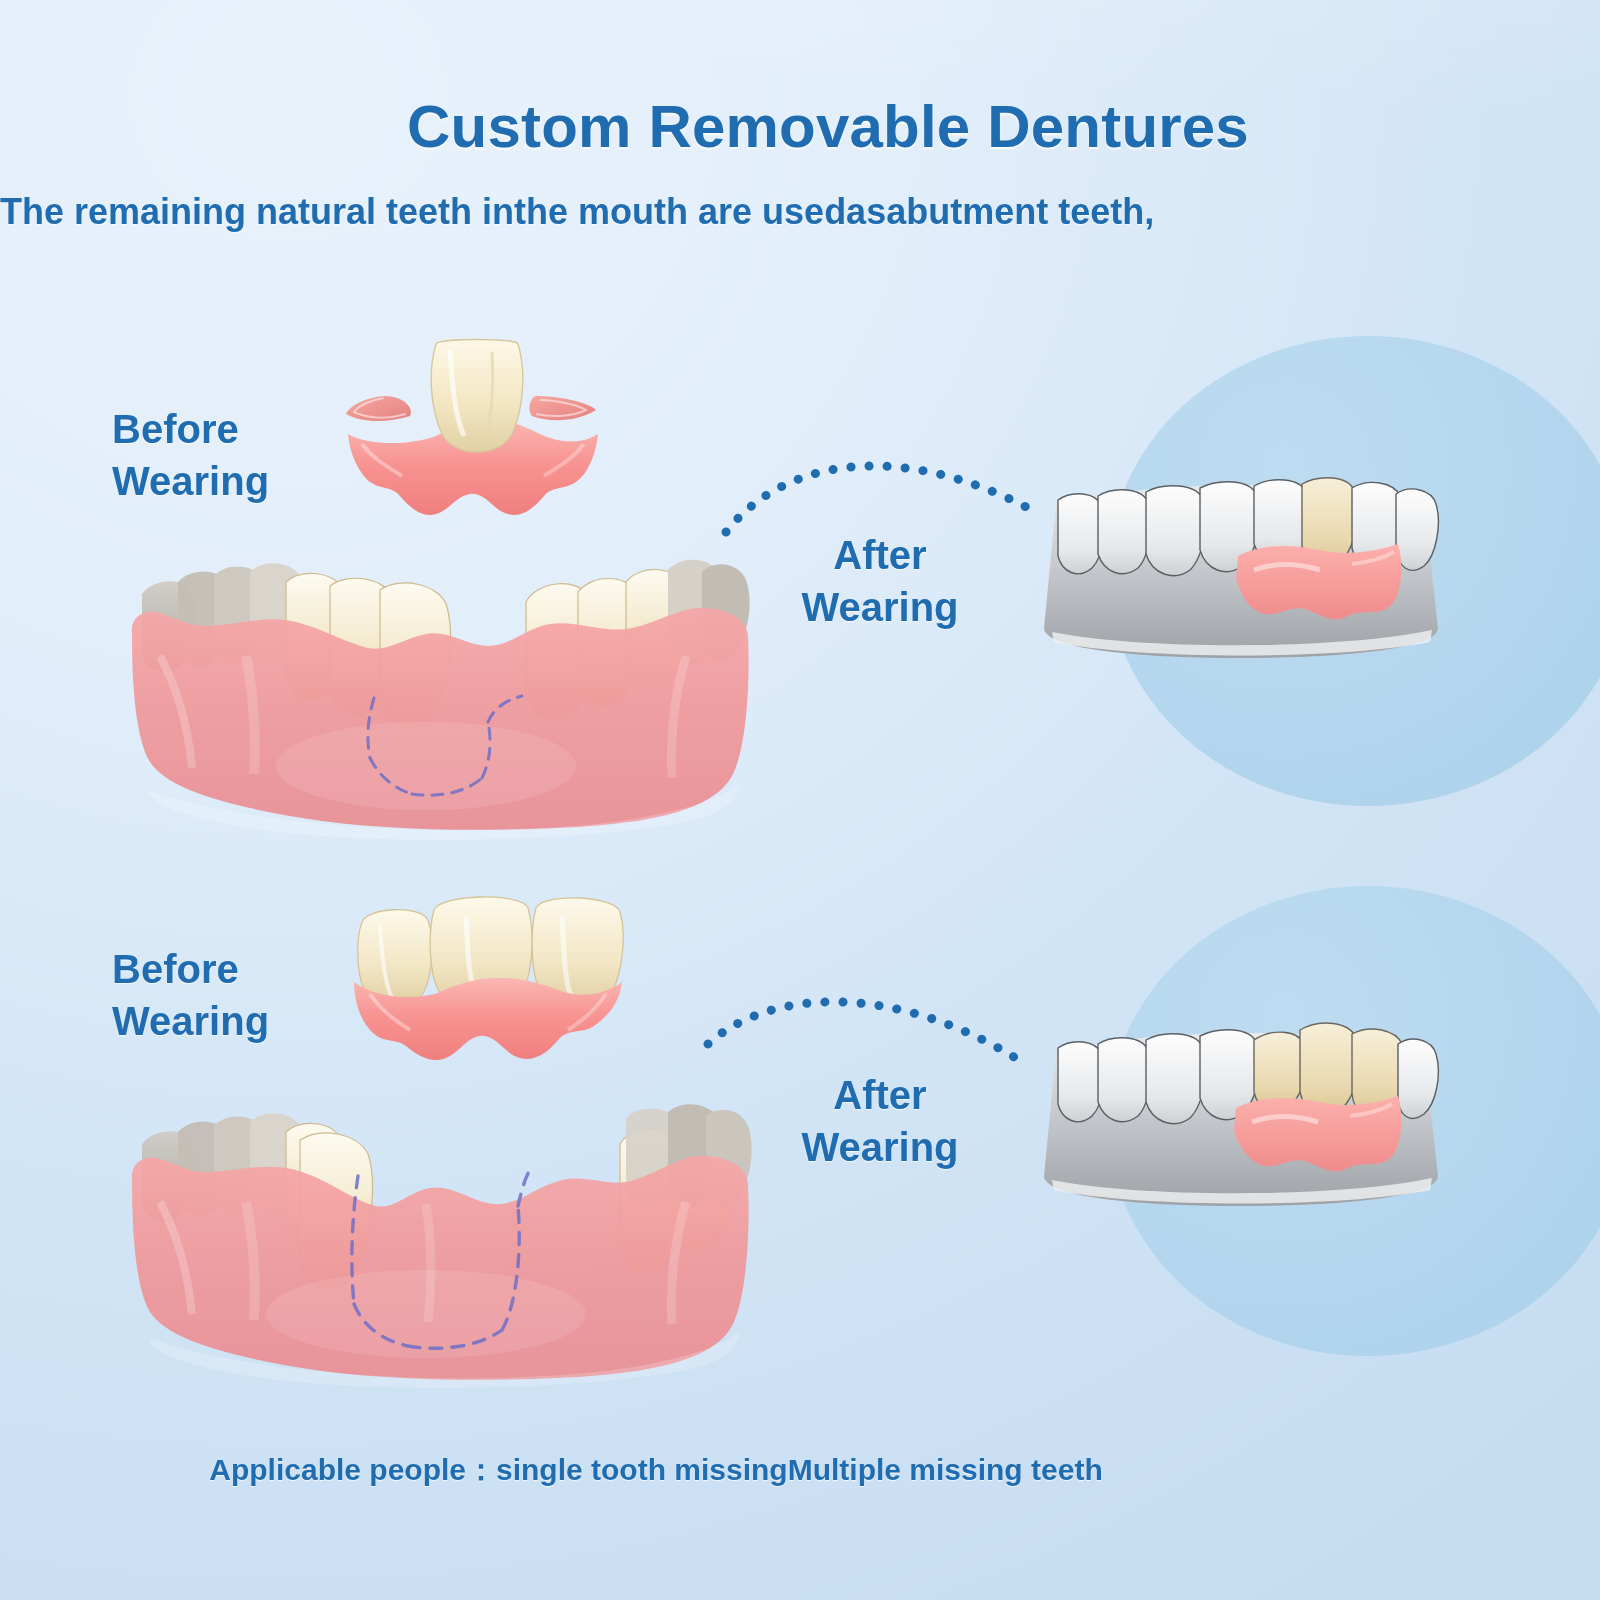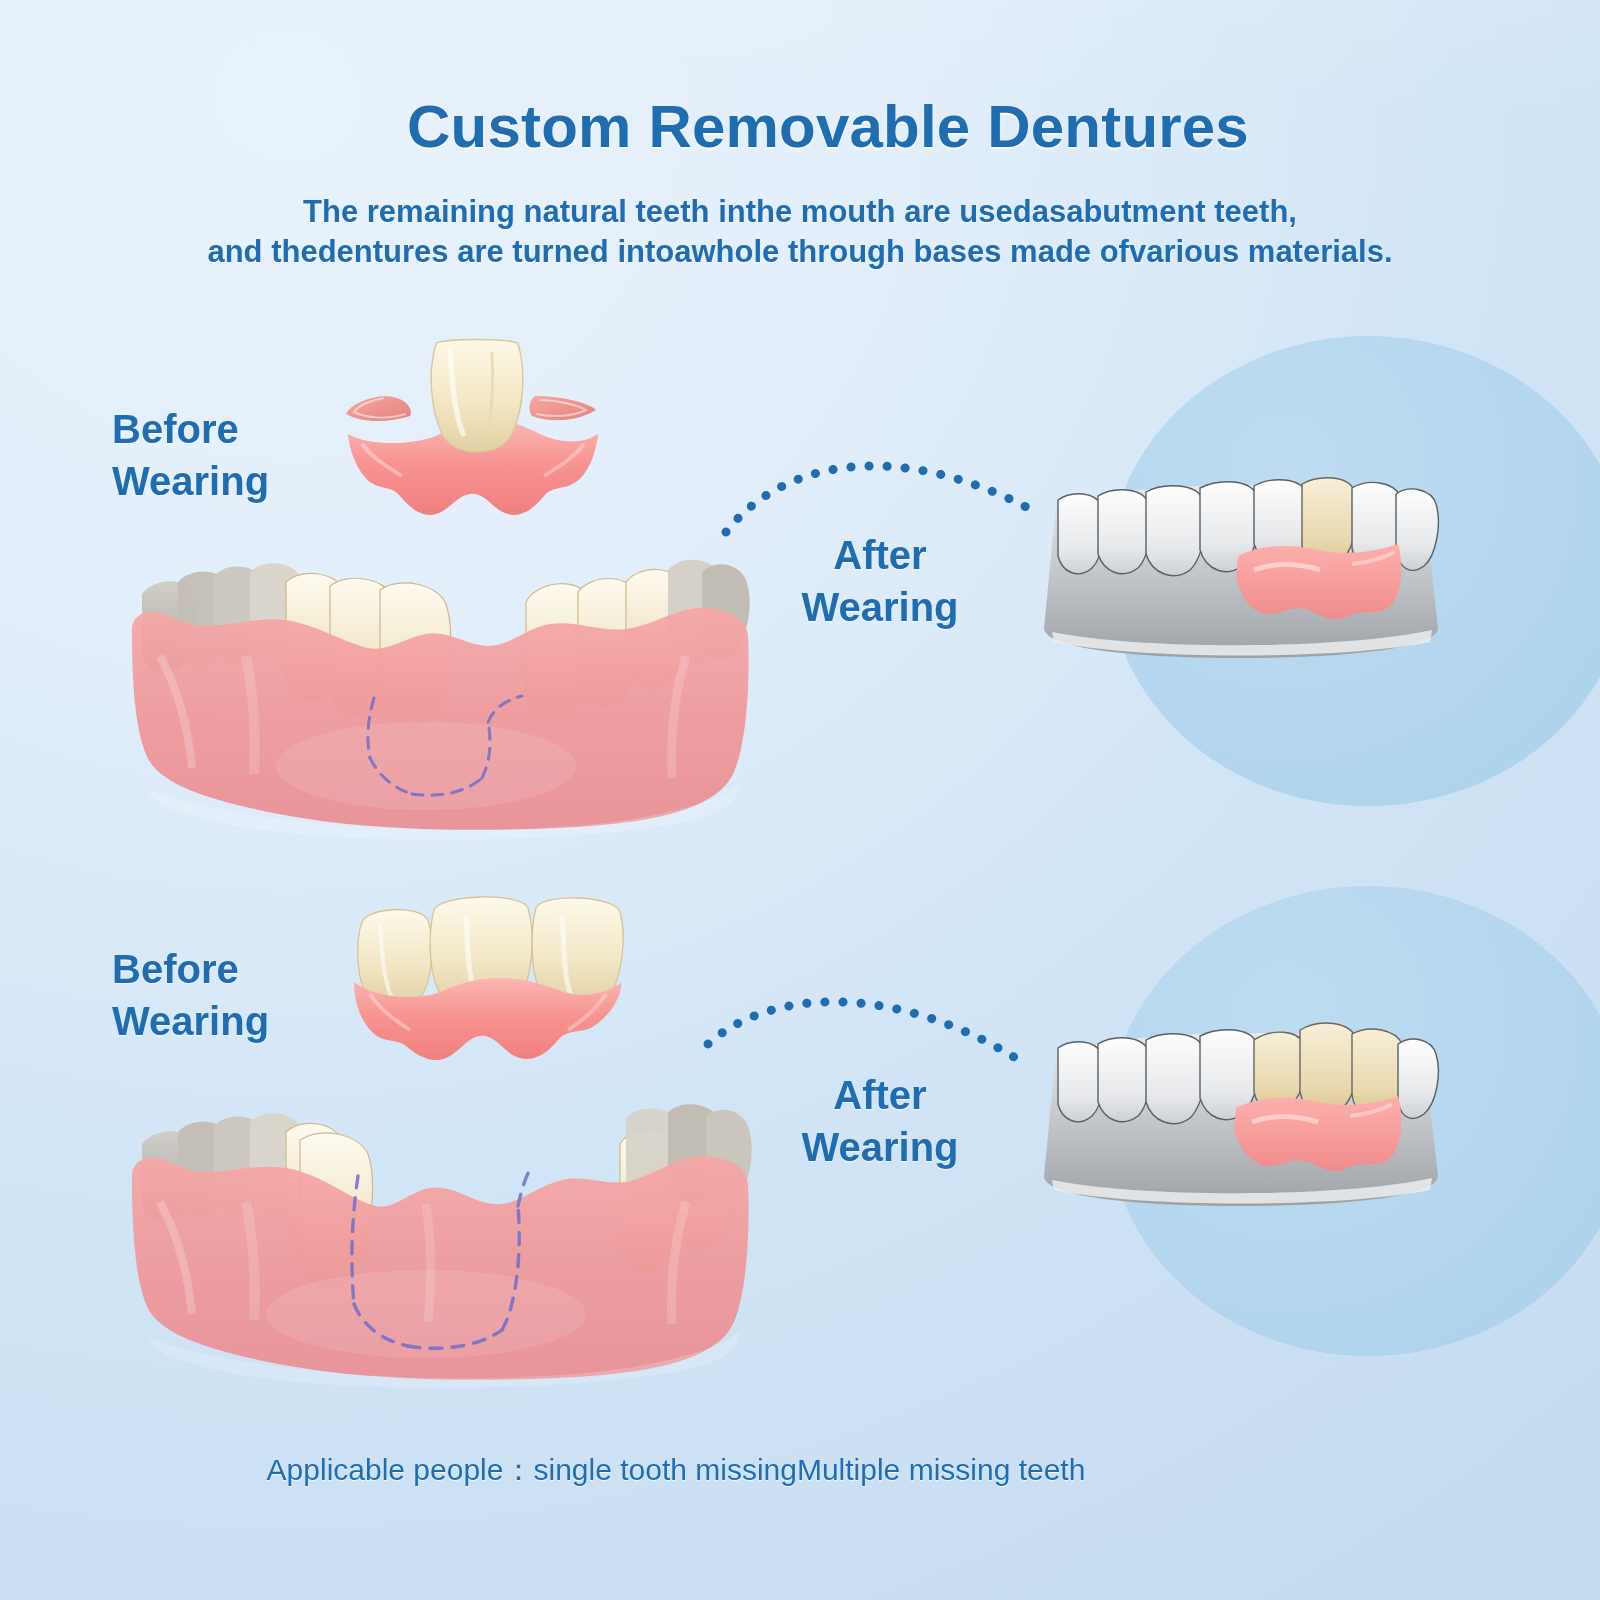--- a/index.html
+++ b/index.html
@@ -22,22 +22,22 @@
   }
 
   
   .title{
     position:absolute;left:0;top:92px;width:1600px;text-align:center;
     font-size:60px;font-weight:bold;color:#1f6cb0;letter-spacing:.2px;
     text-shadow:0 2px 2px rgba(255,255,255,.85);
     padding-left:28px;
   }
   .subtitle{
-    position:absolute;left:0;top:192px;width:1600px;text-align:center;
-    font-size:31px;font-weight:bold;color:#1f6cb0;line-height:40px;
+    position:absolute;left:0;top:192px;width:1600px;text-align:left;
+    font-size:36px;font-weight:bold;color:#1f6cb0;line-height:40px;
     text-shadow:0 1px 1px rgba(255,255,255,.8);
   }
   .subtitle div{white-space:nowrap;}
 
   
   .bigcircle{
     position:absolute;border-radius:50%;
     background:radial-gradient(circle at 34% 28%, #bedcf1 0%, #b4d6ee 55%, #a9d0ea 100%);
   }
   #circle-top{left:1108px;top:336px;width:520px;height:470px;}
@@ -61,39 +61,37 @@
   #art-appliance-1{left:340px;top:336px;}
   #art-jaw-1{left:126px;top:506px;}
   #art-appliance-2{left:340px;top:886px;}
   #art-jaw-2{left:126px;top:1056px;}
   #art-inset-1{left:1000px;top:452px;}
   #art-inset-2{left:1000px;top:1000px;}
 
   
   .footer{
     position:absolute;left:0;top:1450px;width:1312px;text-align:center;
-    font-size:30px;font-weight:normal;color:#1f6cb0;
+    font-size:30px;font-weight:bold;color:#1f6cb0;
     text-shadow:0 1px 1px rgba(255,255,255,.8);
-    margin-left:20px;
   }
 </style>
 </head>
 <body>
 
 <div id="page">
 
   <div class="sheen"></div>
 
   <div class="bigcircle" id="circle-top"></div>
   <div class="bigcircle" id="circle-bot"></div>
 
   <div class="title">Custom Removable Dentures</div>
   <div class="subtitle">
     <div>The remaining natural teeth inthe mouth are usedasabutment teeth,</div>
-    <div>and thedentures are turned intoawhole through bases made ofvarious materials.</div>
   </div>
 
   <div class="side-label" id="label-before-1">
     <div>Before</div>
     <div>Wearing</div>
   </div>
 
   <svg class="art" id="art-appliance-1" width="300" height="200" viewBox="0 0 300 200">
     <defs>
       <linearGradient id="gumG1" x1="0" y1="0" x2="0" y2="1">

